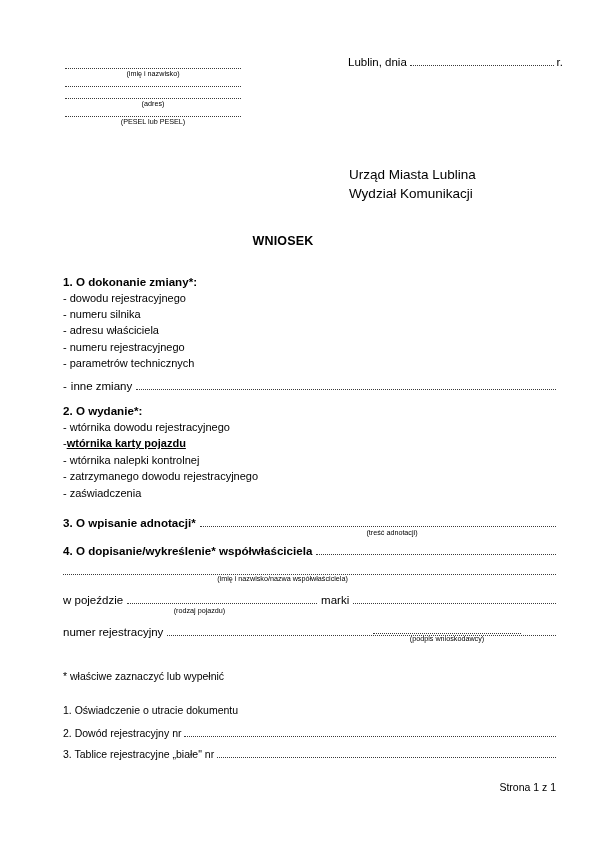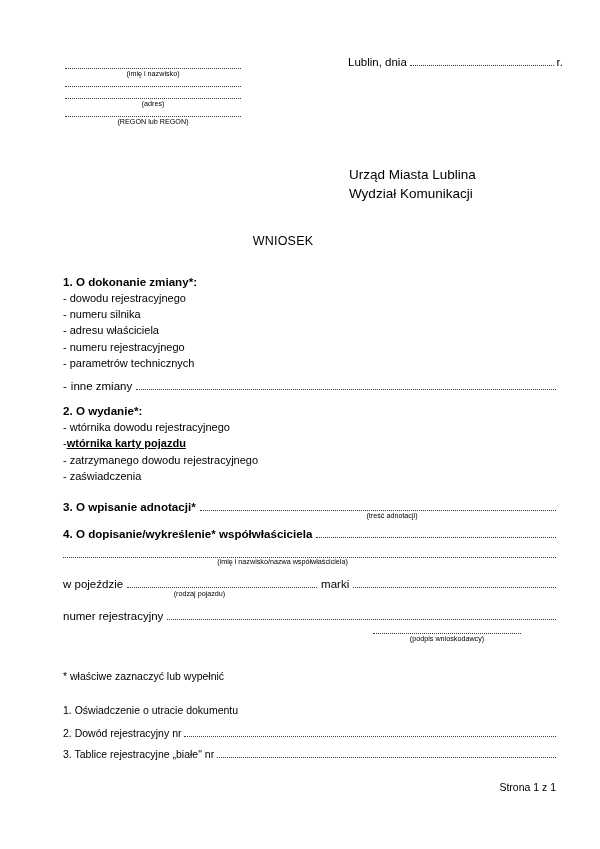--- a/index.html
+++ b/index.html
@@ -83,21 +83,21 @@
     white-space: nowrap;
   }
 
   .doc-title {
     position: absolute;
     left: 0;
     top: 234px;
     width: 550px;
     text-align: center;
     font-size: 12.5px;
-    font-weight: normal;
+    font-weight: bold;
     letter-spacing: 0.2px;
   }
 
   
   .body-zone {
     position: absolute;
     left: 55px;
     top: 276px;
     width: 493px;
     font-size: 11.5px;
@@ -214,21 +214,21 @@
       <div class="line"></div>
     </div>
 
     <div class="party-field">
       <div class="line"></div>
       <div class="caption">(adres)</div>
     </div>
 
     <div class="party-field">
       <div class="line"></div>
-      <div class="caption">(REGON lub REGON)</div>
+      <div class="caption">(PESEL lub PESEL)</div>
     </div>
 
   </div>
 
   <div class="addressee">
     <div>Urząd Miasta Lublina</div>
     <div>Wydział Komunikacji</div>
   </div>
 
   <div class="doc-title">WNIOSEK</div>
@@ -248,20 +248,21 @@
       <span class="inline-txt pre">-</span>
       <span class="inline-txt pre">inne zmiany</span>
       <span class="dots"></span>
     </div>
 
     <div class="spacer-md"></div>
 
     <div class="sec-head">2. O wydanie*:</div>
     <div class="bullet">- wtórnika dowodu rejestracyjnego</div>
     <div class="bullet strong-underline"><span class="marker">- </span><span>wtórnika karty pojazdu</span></div>
+    <div class="bullet">- wtórnika nalepki kontrolnej</div>
     <div class="bullet">- zatrzymanego dowodu rejestracyjnego</div>
     <div class="bullet">- zaświadczenia</div>
 
     <div class="spacer-lg"></div>
 
     <div class="dotline">
       <span class="inline-head">3. O wpisanie adnotacji*</span>
       <span class="dots"></span>
     </div>
     <div class="cap-row">

